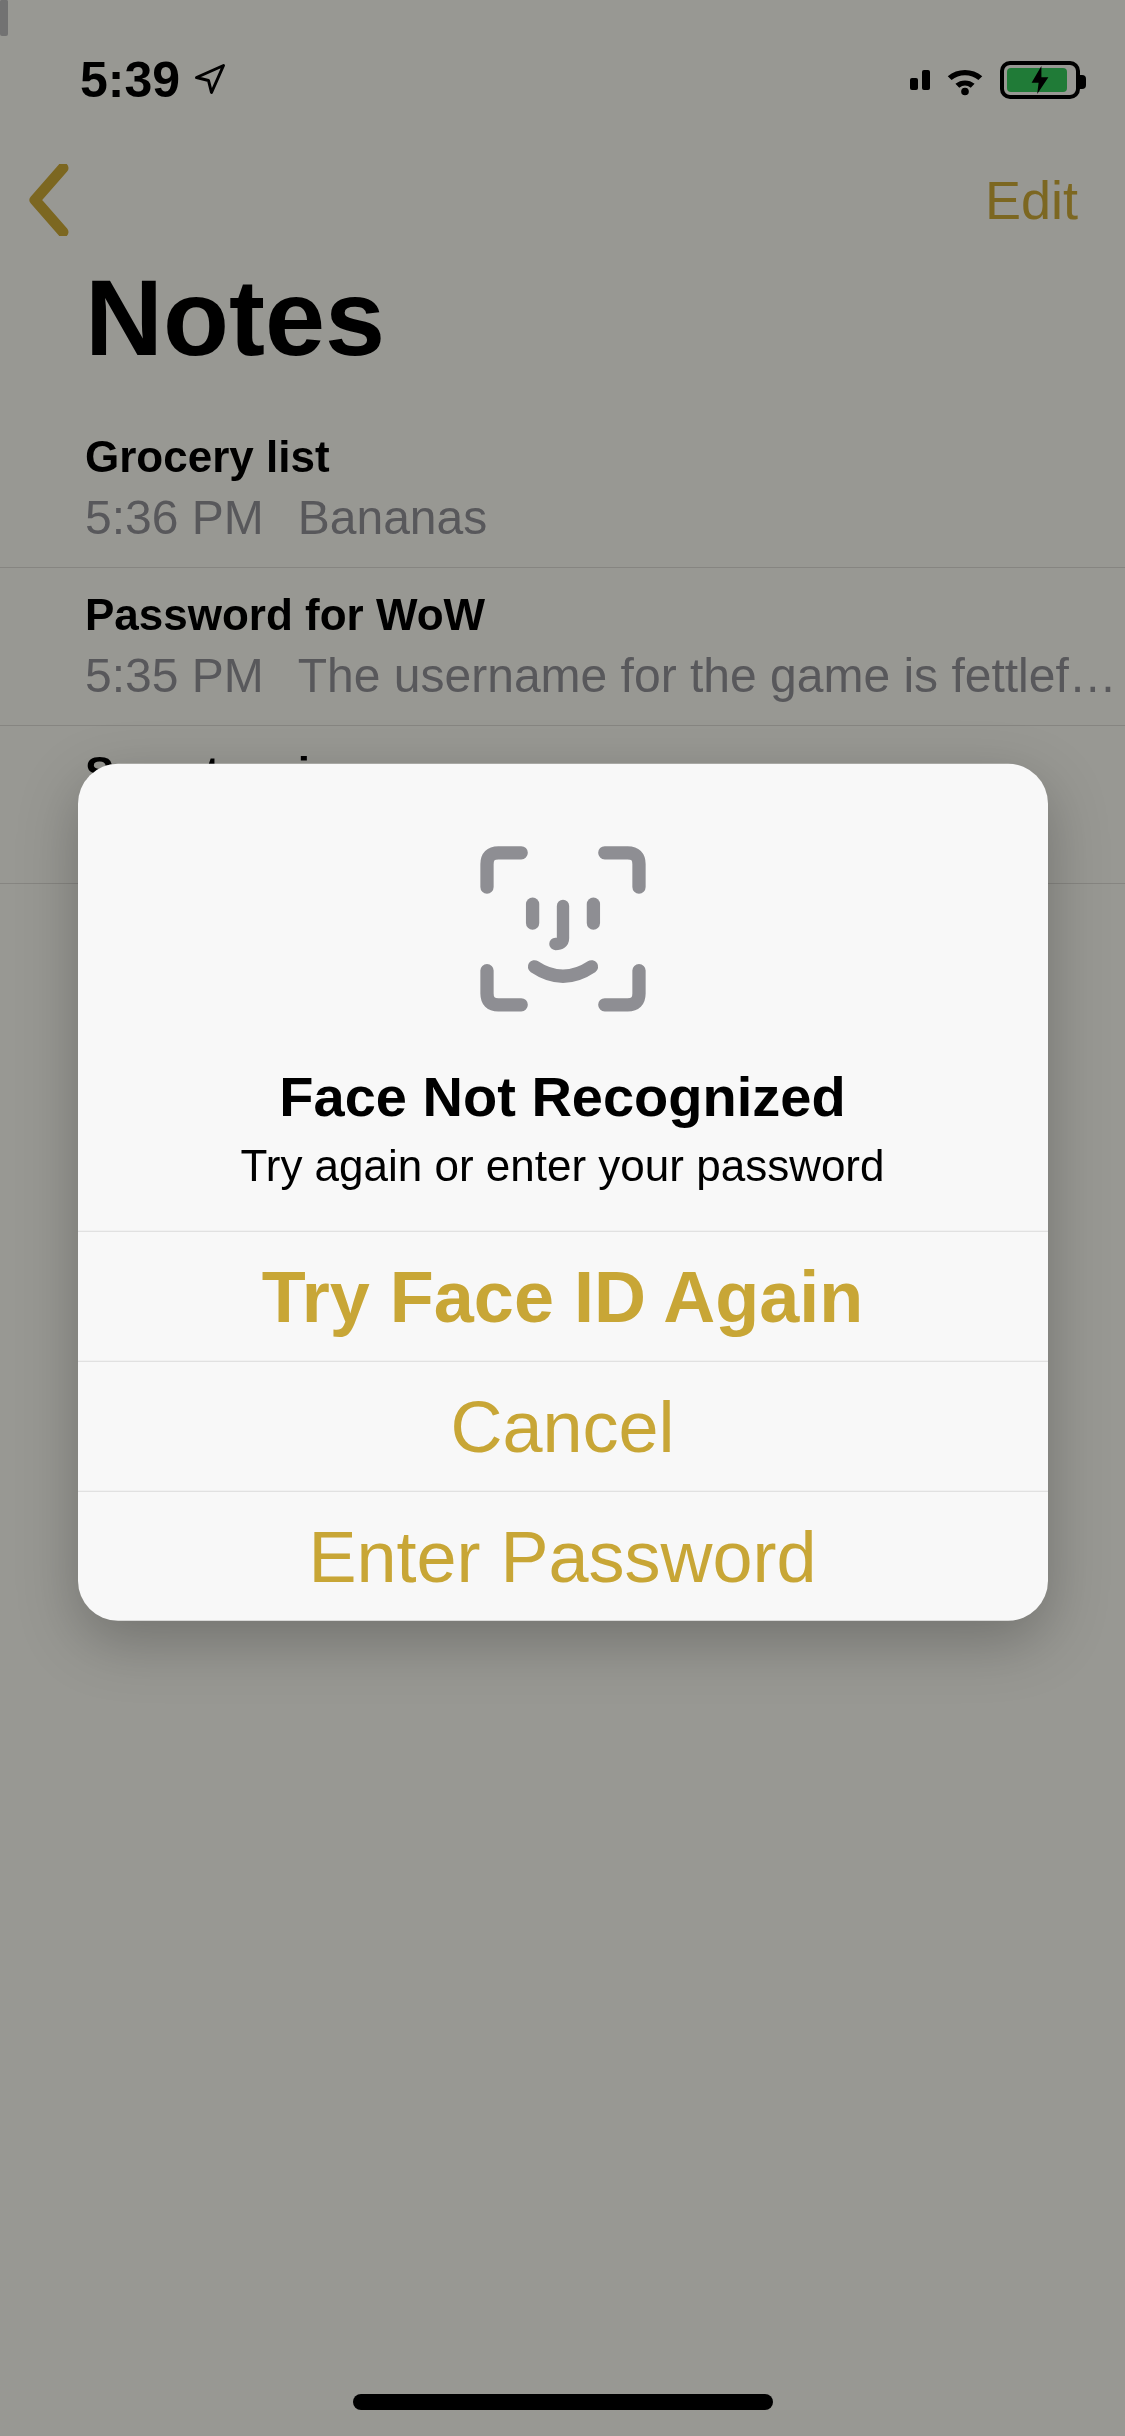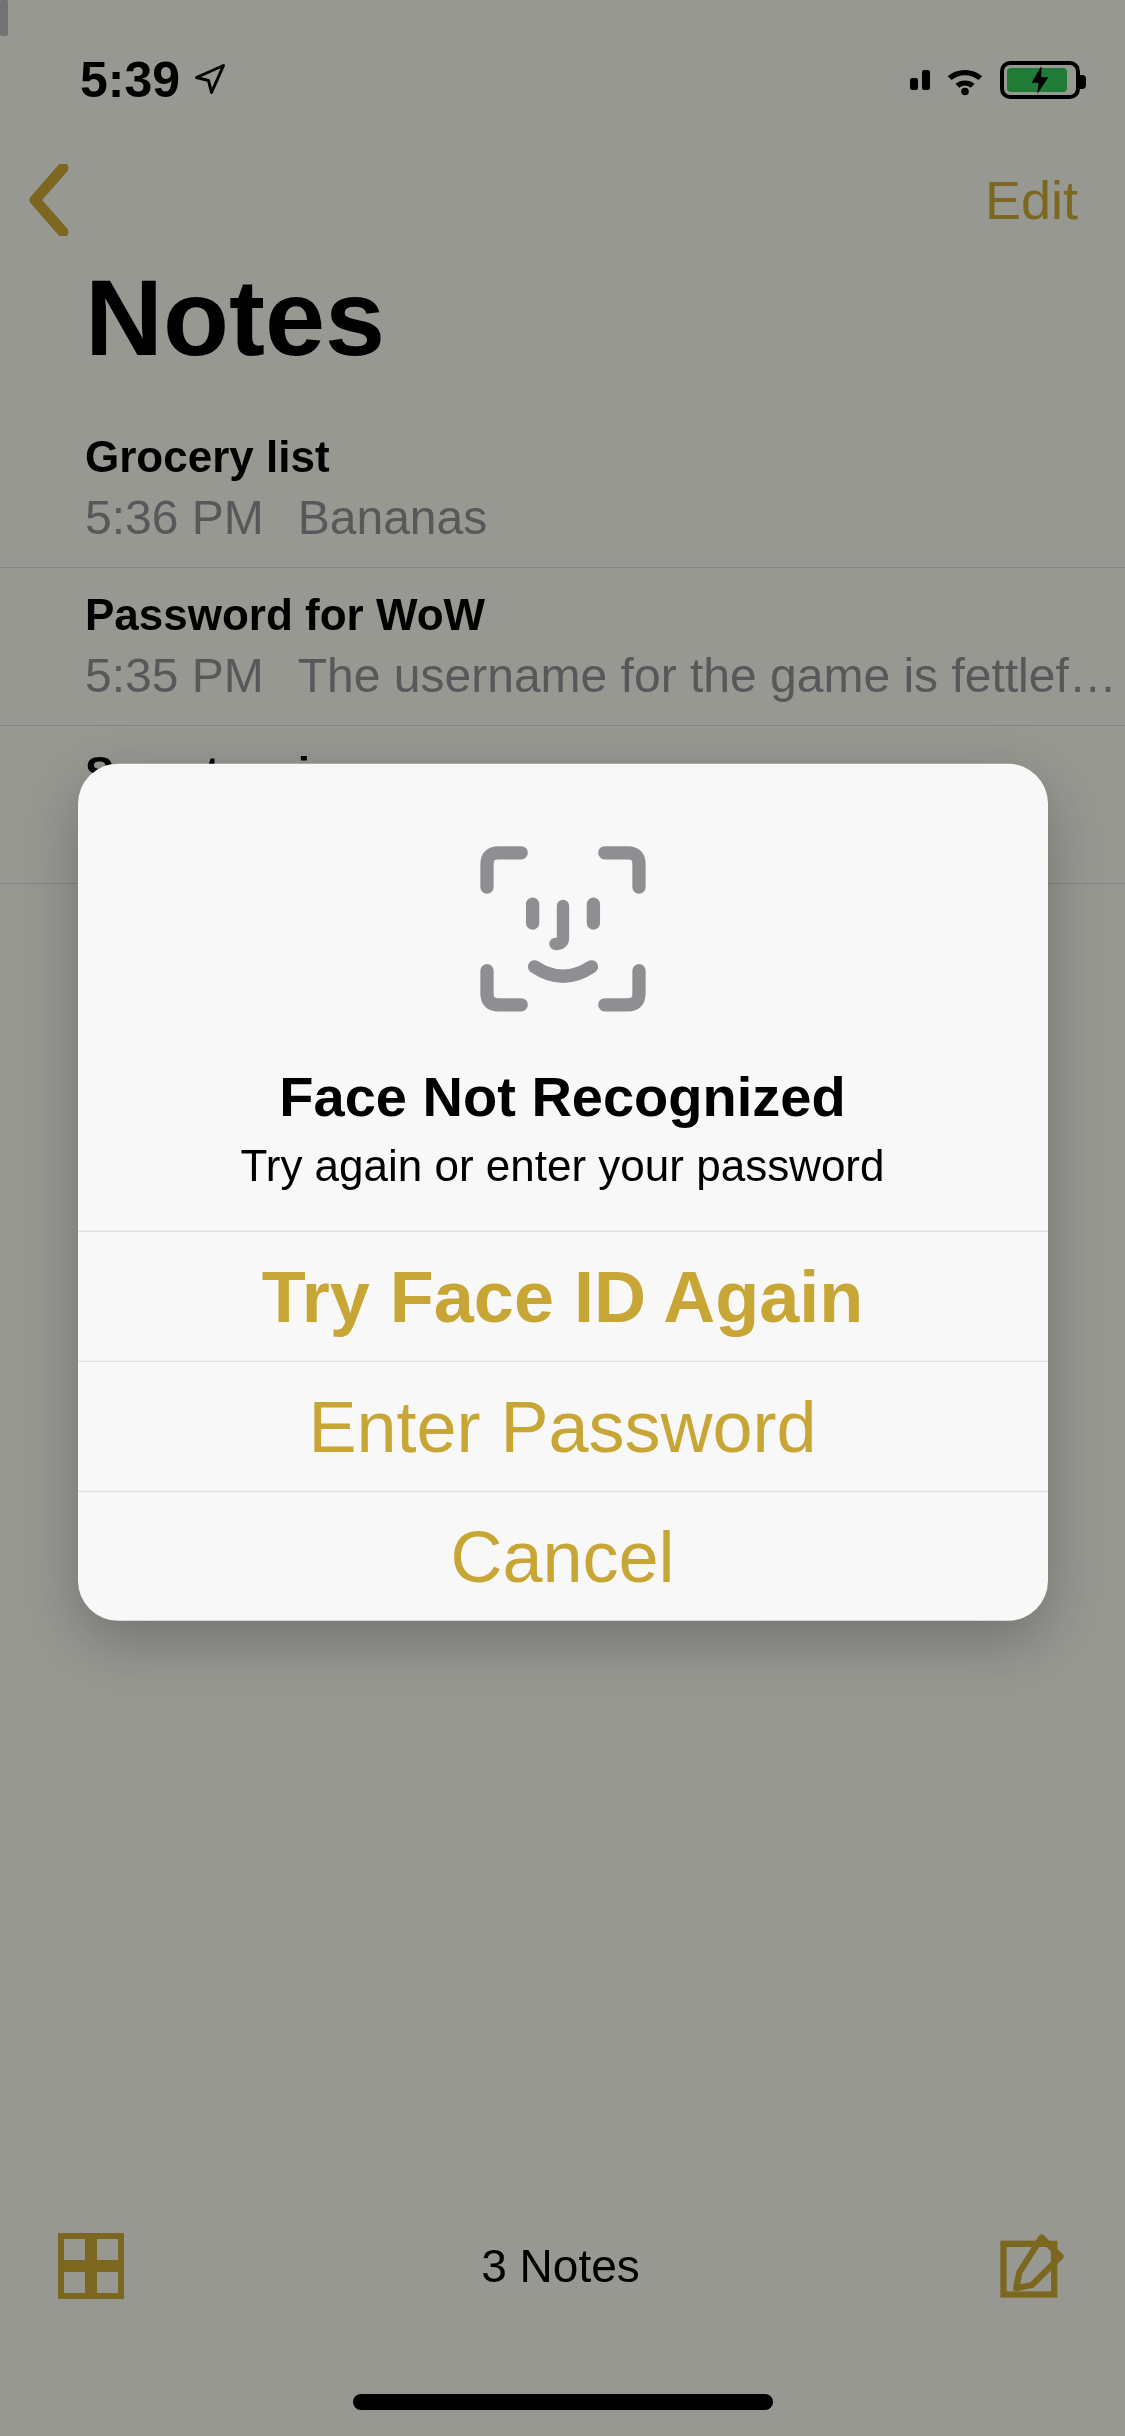--- a/index.html
+++ b/index.html
@@ -181,37 +181,20 @@
     </div>
     <div class="note-item">
       <div class="note-title">Secret recipe</div>
       <div class="note-sub">
         <span>5:34</span>
         <span class="preview">ca...</span>
       </div>
     </div>
   </div>
 
-  <div class="toolbar">
-    <span class="icon-btn">
-      <svg width="72" height="72" viewBox="0 0 48 48">
-        <rect x="4" y="4" width="18" height="18" stroke="#c8a636" stroke-width="4" fill="none"></rect>
-        <rect x="26" y="4" width="18" height="18" stroke="#c8a636" stroke-width="4" fill="none"></rect>
-        <rect x="4" y="26" width="18" height="18" stroke="#c8a636" stroke-width="4" fill="none"></rect>
-        <rect x="26" y="26" width="18" height="18" stroke="#c8a636" stroke-width="4" fill="none"></rect>
-      </svg>
-    </span>
-    <span class="center">3 Notes</span>
-    <span class="icon-btn">
-      <svg width="76" height="76" viewBox="0 0 48 48">
-        <rect x="6" y="10" width="32" height="32" stroke="#c8a636" stroke-width="4" fill="none"></rect>
-        <path d="M30 6 L42 18 L24 36 L14 38 L16 28 Z" stroke="#c8a636" stroke-width="4" fill="none" stroke-linejoin="round"></path>
-      </svg>
-    </span>
-  </div>
 
   <div class="home-indicator"></div>
 
   <div class="dim"></div>
 
   <div class="alert">
     <div class="alert-body">
       <div class="faceid-icon">
         <svg width="190" height="190" viewBox="0 0 100 100">
           <path d="M10 28 V16 Q10 10 16 10 H28" stroke="#8e8e93" stroke-width="7" fill="none" stroke-linecap="round"></path>
@@ -222,18 +205,18 @@
           <line x1="66" y1="37" x2="66" y2="47" stroke="#8e8e93" stroke-width="7" stroke-linecap="round"></line>
           <path d="M50 38 V55 Q50 58 46 58" stroke="#8e8e93" stroke-width="6.5" fill="none" stroke-linecap="round"></path>
           <path d="M35 70 Q50 80 65 70" stroke="#8e8e93" stroke-width="7" fill="none" stroke-linecap="round"></path>
         </svg>
       </div>
       <div class="alert-title">Face Not Recognized</div>
       <div class="alert-msg">Try again or enter your password</div>
     </div>
     <div class="alert-actions">
       <div class="alert-btn primary">Try Face ID Again</div>
+      <div class="alert-btn">Cancel</div>
       <div class="alert-btn">Enter Password</div>
-      <div class="alert-btn">Cancel</div>
     </div>
   </div>
 
 </div>
 
 </body></html>

